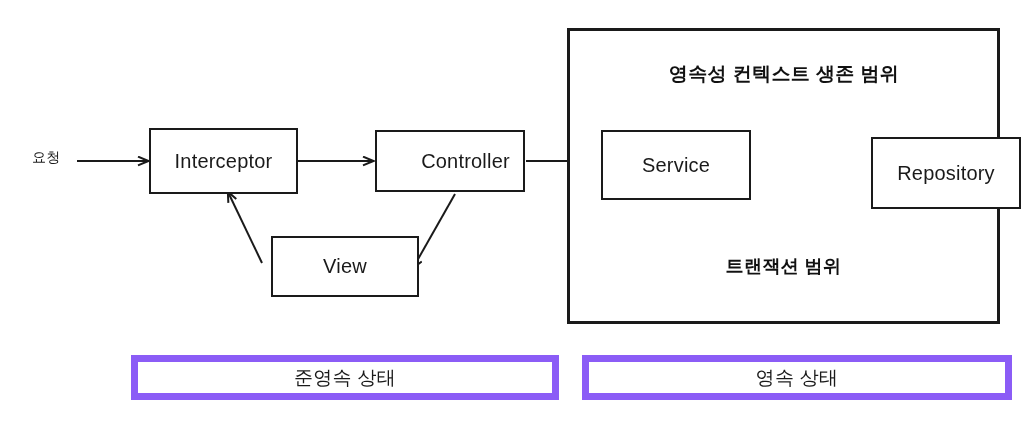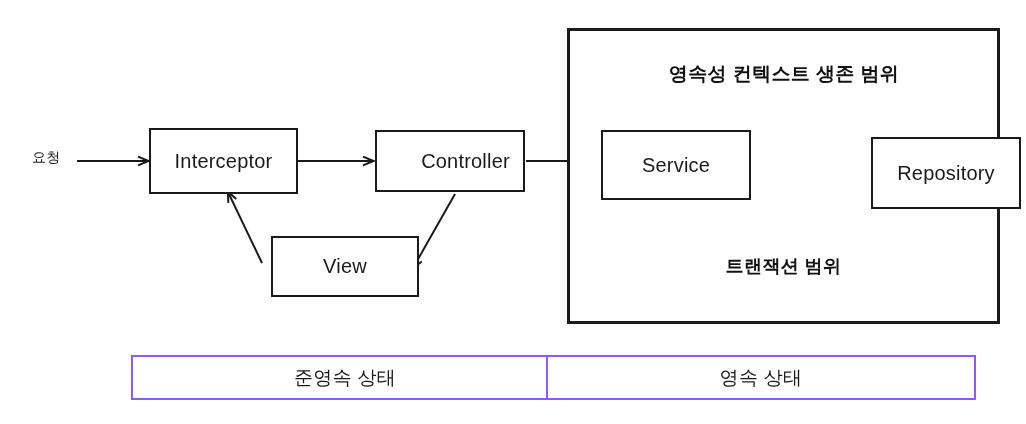--- a/index.html
+++ b/index.html
@@ -64,21 +64,21 @@
     color: #111111;
     font-size: 18px;
     font-weight: bold;
     letter-spacing: 0.4px;
     text-align: center;
     width: 100%;
   }
   .state-bar {
     position: absolute;
     box-sizing: border-box;
-    border: 2px solid #8b5cf6;
+    border: 7px solid #8b5cf6;
     background: #ffffff;
     display: flex;
     align-items: center;
     justify-content: center;
     color: #1a1a1a;
     font-size: 19px;
     letter-spacing: 0.3px;
   }
   .req-label {
     position: absolute;
@@ -147,17 +147,17 @@
   </div>
 
   <div class="node-box" style="left:827px; top:137px; width:150px; height:72px;margin-left:44px;">
     <span>Repository</span>
   </div>
 
   <div class="state-bar" style="left:131px; top:355px; width:428px; height:45px;">
     <span>준영속 상태</span>
   </div>
 
-  <div class="state-bar" style="left:546px; top:355px; width:430px; height:45px;">
+  <div class="state-bar" style="left:582px; top:355px; width:430px; height:45px;">
     <span>영속 상태</span>
   </div>
 
 </div>
 
 </body></html>

